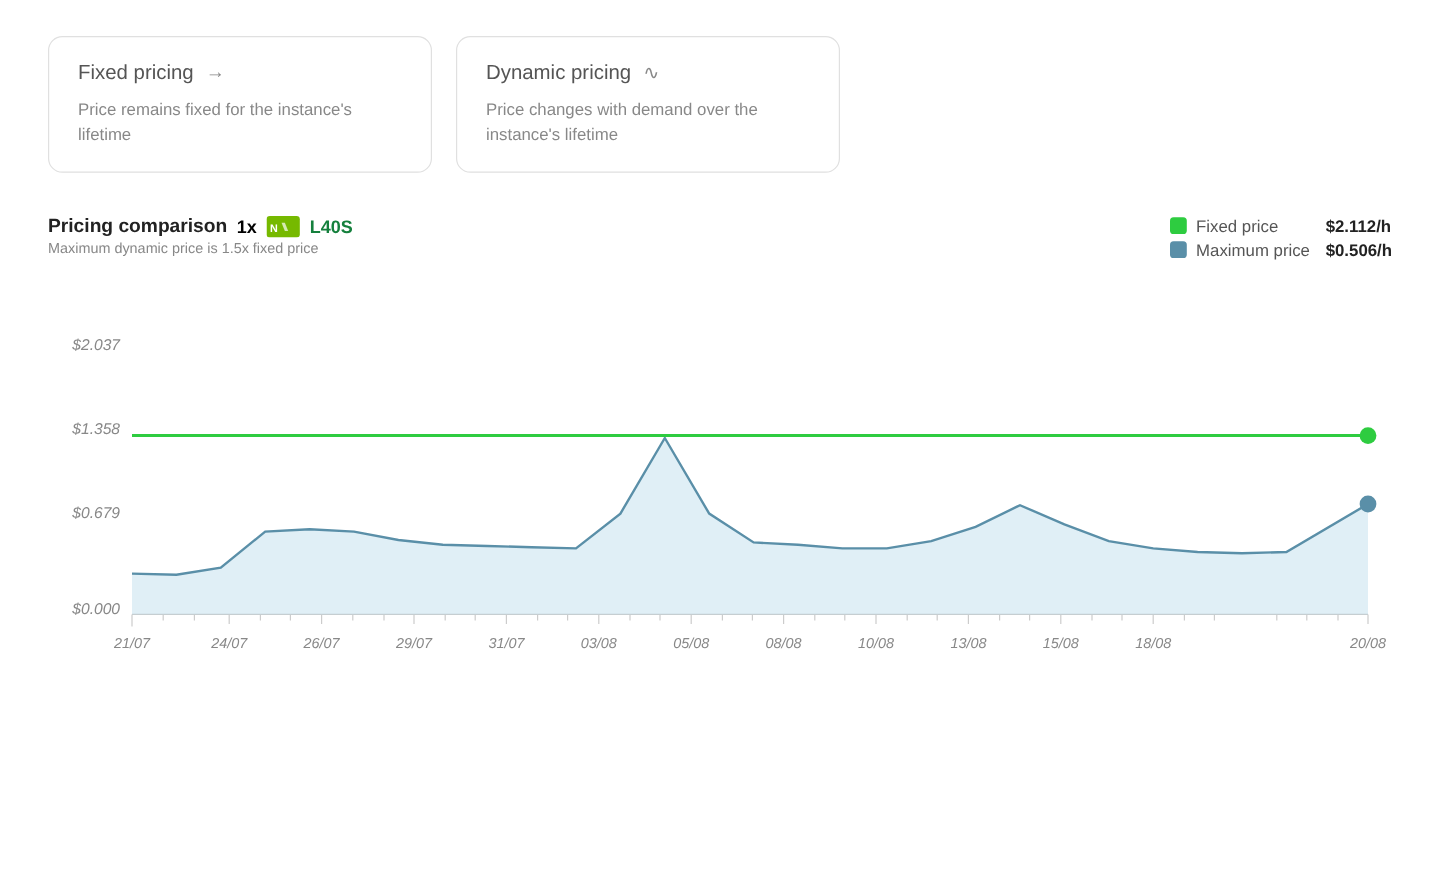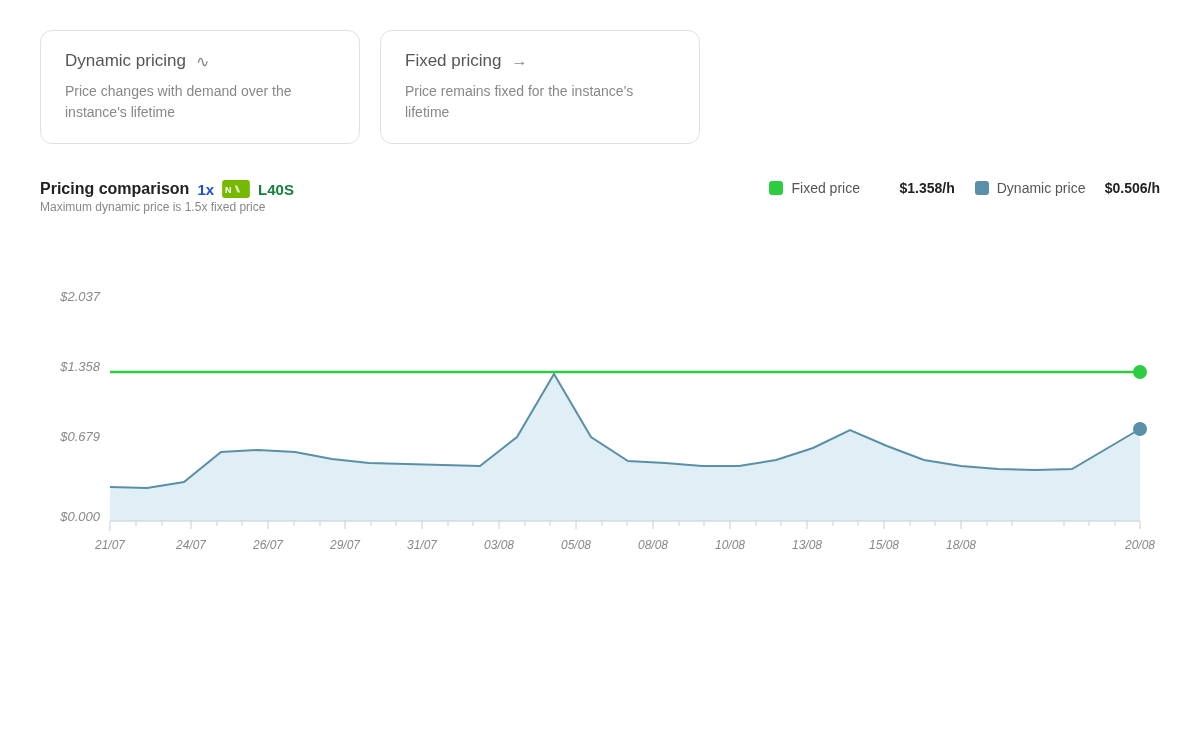--- a/index.html
+++ b/index.html
@@ -39,21 +39,21 @@
       color: #888;
     }
 
     .card-desc {
       font-size: 14px;
       color: #888;
       line-height: 1.5;
     }
 
     .comparison-section {
-      margin-bottom: 27px;
+      margin-bottom: 16px;
     }
 
     .comparison-header {
       display: flex;
       align-items: flex-start;
       justify-content: space-between;
       margin-bottom: 4px;
     }
 
     .comparison-title-row {
@@ -64,37 +64,38 @@
 
     .comparison-title {
       font-size: 16px;
       font-weight: 700;
       color: #222;
     }
 
     .quantity-badge {
       font-size: 15px;
       font-weight: 600;
-      color: #1d4ed8;
+      color: #000000;
     }
 
     .gpu-icon {
       width: 28px;
       height: 18px;
     }
 
     .gpu-name {
       font-size: 15px;
       font-weight: 600;
       color: #15803d;
     }
 
     .legend {
       display: flex;
-      gap: 20px;
+      flex-direction: column;
+      gap: 4px;
       align-items: flex-start;
     }
 
     .legend-item {
       display: flex;
       align-items: center;
       gap: 8px;
     }
 
     .legend-dot {
@@ -134,31 +135,31 @@
       width: 100%;
       height: 100%;
     }
   </style>
 </head>
 <body>
 
 <div class="pricing-cards">
   <div class="pricing-card">
     <div class="card-title">
+      <span>Fixed pricing</span>
+      <span class="card-icon">→</span>
+    </div>
+    <div class="card-desc">Price remains fixed for the instance's lifetime</div>
+  </div>
+  <div class="pricing-card">
+    <div class="card-title">
       <span>Dynamic pricing</span>
       <span class="card-icon">∿</span>
     </div>
     <div class="card-desc">Price changes with demand over the instance's lifetime</div>
-  </div>
-  <div class="pricing-card">
-    <div class="card-title">
-      <span>Fixed pricing</span>
-      <span class="card-icon">→</span>
-    </div>
-    <div class="card-desc">Price remains fixed for the instance's lifetime</div>
   </div>
 </div>
 
 <div class="comparison-section">
   <div class="comparison-header">
     <div>
       <div class="comparison-title-row">
         <span class="comparison-title">Pricing comparison</span>
         <span class="quantity-badge">1x</span>
 
@@ -168,25 +169,25 @@
           <path d="M18 8 L22 8 L26 18 L22 18 L18 8Z" fill="white" opacity="0.7"></path>
         </svg>
         <span class="gpu-name">L40S</span>
       </div>
       <div class="comparison-subtitle">Maximum dynamic price is 1.5x fixed price</div>
     </div>
     <div class="legend">
       <div class="legend-item">
         <div class="legend-dot" style="background:#2ecc40;"></div>
         <span class="legend-label">Fixed price</span>
-        <span class="legend-value">$1.358/h</span>
+        <span class="legend-value">$2.112/h</span>
       </div>
       <div class="legend-item">
         <div class="legend-dot" style="background:#5a8fa8;"></div>
-        <span class="legend-label">Dynamic price</span>
+        <span class="legend-label">Maximum price</span>
         <span class="legend-value">$0.506/h</span>
       </div>
     </div>
   </div>
 </div>
 
 <div class="chart-container">
   <svg class="chart" viewBox="0 0 1120 320" xmlns="http://www.w3.org/2000/svg">
 
     <defs>

